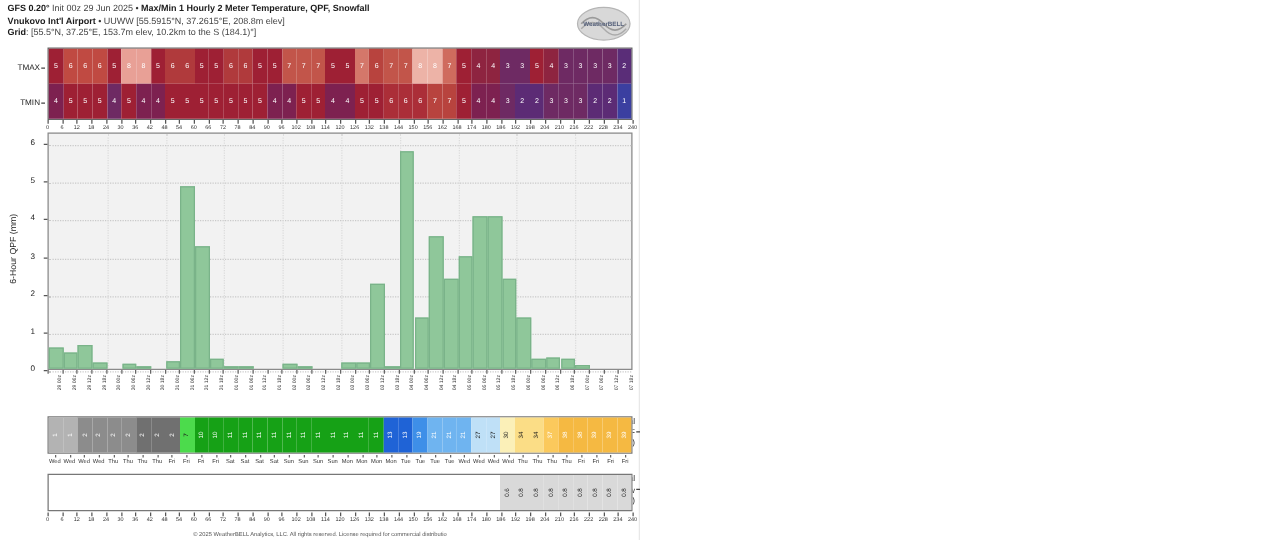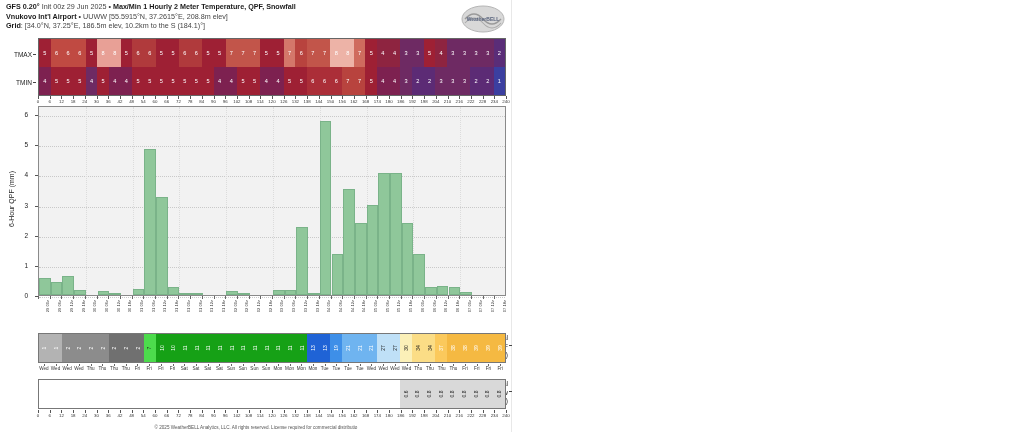--- a/index.html
+++ b/index.html
@@ -93,21 +93,21 @@
 </style>
 </head>
 <body>
 
 <div id="root">
   <div class="vdiv"></div>
 <div class="panel" style="left: 0px;">
       <div class="hdr">
         <div class="hdr-line"><span class="b">GFS 0.20°</span><span class="gray"> Init 00z 29 Jun 2025 </span><span class="sep">• </span><span class="b">Max/Min 1 Hourly 2 Meter Temperature,  QPF,  Snowfall</span></div>
         <div class="hdr-line"><span class="b">Vnukovo Int'l Airport</span><span class="sep"> • </span><span class="gray">UUWW [55.5915°N, 37.2615°E, 208.8m elev]</span></div>
-        <div class="hdr-line"><span class="b">Grid</span><span class="gray">: [34.0°N, 37.25°E, 186.5m elev, 10.2km to the S (184.1)°]</span></div>
+        <div class="hdr-line"><span class="b">Grid</span><span class="gray">: [55.5°N, 37.25°E, 153.7m elev, 10.2km to the S (184.1)°]</span></div>
       </div>
       <div class="logo"><svg width="46" height="30" viewBox="0 0 46 30">
           <ellipse cx="23" cy="15" rx="21" ry="13" fill="#d8d8d8" stroke="#b5b5b5"></ellipse>
           <path d="M5 15 Q14 5 23 15 Q32 25 41 15" fill="none" stroke="#9a9a9a" stroke-width="1.4"></path>
           <path d="M5 19 Q14 9 23 19 Q32 29 41 19" fill="none" stroke="#aaaaaa" stroke-width="1.1"></path>
           <text x="23" y="17" font-size="5" font-family="Liberation Sans, sans-serif" fill="#55607a" text-anchor="middle" font-weight="bold">WeatherBELL</text>
         </svg></div>
       <div class="tgrid-wrap">
         <div class="tlabels">
           <div class="tlabel tmax">TMAX<span class="tick"></span></div>

